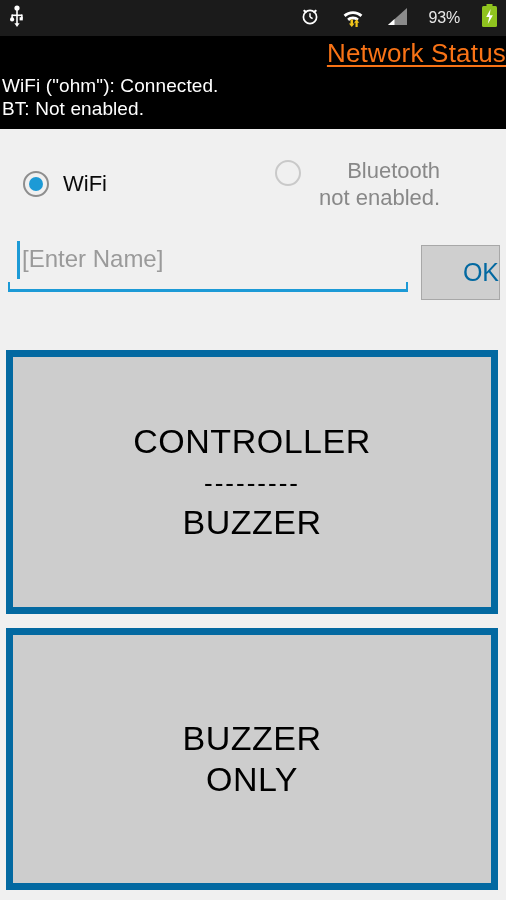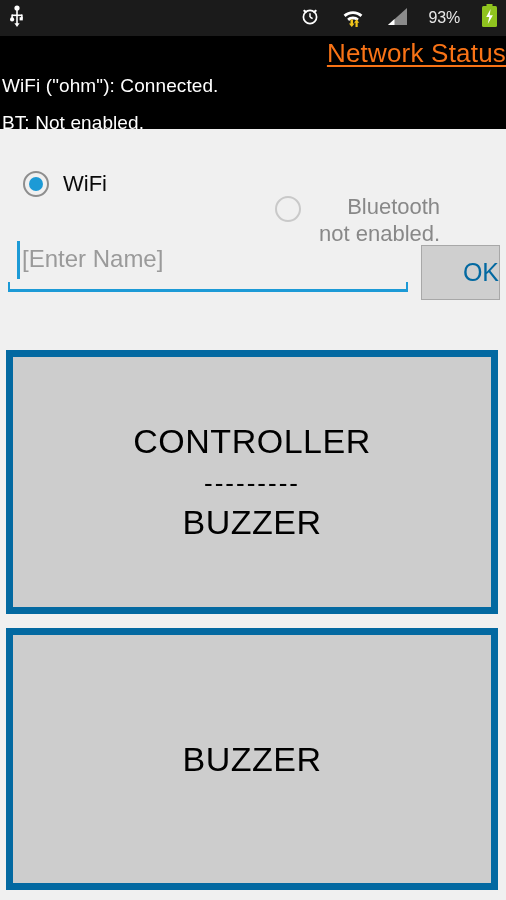--- a/index.html
+++ b/index.html
@@ -76,21 +76,21 @@
   }
   .header-line {
     position: absolute;
     left: 2px;
     color: #ffffff;
     font-size: 19px;
     letter-spacing: 0.1px;
     white-space: nowrap;
   }
   .header-line.l1 { top: 39px; }
-  .header-line.l2 { top: 76px; }
+  .header-line.l2 { top: 62px; }
 
   
   .panel-top {
     position: absolute;
     top: 129px; left: 0;
     width: 506px;
     height: 219px;
     background: #f0f0f0;
   }
 
@@ -100,21 +100,21 @@
     width: 436px;
     height: 70px;
     text-align: right;
   }
   .radio-opt {
     position: absolute;
     display: flex;
     align-items: flex-start;
   }
   .radio-opt.wifi { left: 11px; top: 11px; }
-  .radio-opt.bt   { left: 263px; top: 0px; margin-top: 36px; }
+  .radio-opt.bt   { left: 263px; top: 0px; }
 
   .radio-circle {
     width: 26px; height: 26px;
     border-radius: 50%;
     border: 2px solid #9a9a9a;
     background: #f0f0f0;
     position: relative;
     flex: 0 0 auto;
   }
   .radio-circle.checked { border-color: #8e8e8e; }
@@ -320,15 +320,16 @@
   </div>
 
   <div class="big-button b1">
     <span class="bb-line1">CONTROLLER</span>
     <span class="bb-sep">---------</span>
     <span class="bb-line2">BUZZER</span>
   </div>
 
   <div class="big-button b2">
     <span class="bb-line1">BUZZER</span>
+    <span class="bb-only">ONLY</span>
   </div>
 
 </div>
 
 </body></html>

